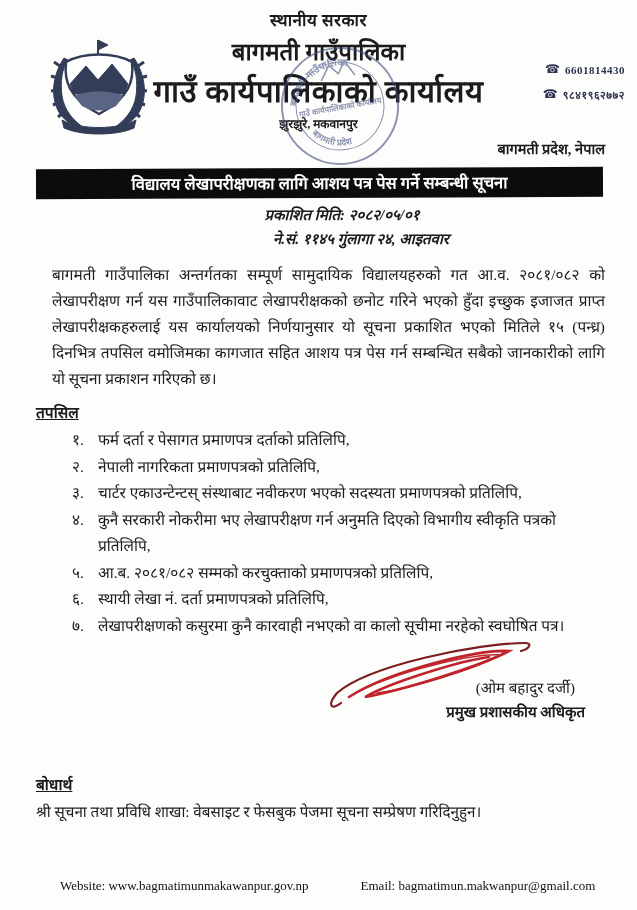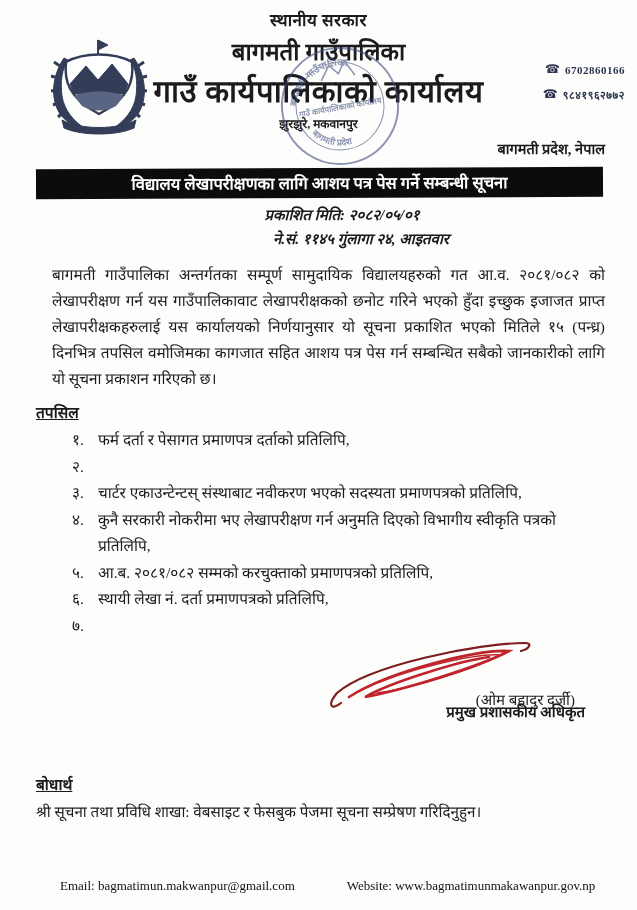--- a/index.html
+++ b/index.html
@@ -56,21 +56,21 @@
 
   .tapasil-head { margin:10px 0 2px 36px; font-size:15.5px; font-weight:bold; text-decoration:underline; }
 
   .tapasil-list { margin:4px 32px 0 72px; font-size:15.4px; }
   .tapasil-item { display:flex; gap:10px; line-height:1.72; }
   .tapasil-num  { min-width:16px; }
 
   
   .sig-block { position:relative; width:250px; margin:14px 48px 0 auto; height:78px; }
   .sig-scribble { position:absolute; left:-10px; top:-12px; width:220px; height:70px; }
-  .sig-name  { position:absolute; right:14px; top:36px; font-size:15px; }
+  .sig-name  { position:absolute; right:14px; top:24px; font-size:15px; }
   .sig-title { position:absolute; right:4px;  top:48px; font-size:15px; font-weight:bold; }
 
   
   .postscript {
     margin:60px 30px 0 36px; font-style:italic; font-size:13.6px;
     line-height:1.75; text-align:justify;
   }
 
   
   .bodh-head { margin:42px 0 6px 36px; font-size:15.5px; font-weight:bold; text-decoration:underline; }
@@ -133,21 +133,21 @@
         <path d="M50,34 L60,20 L68,30 L76,18 L84,34" fill="none" stroke="#3d4a7d" stroke-width="1.5"></path>
         <text font-size="10"><textPath href="#arcTop" startOffset="8%">बागमती गाउँपालिका</textPath></text>
         <text x="64" y="66" font-size="8" text-anchor="middle">गाउँ कार्यपालिकाको कार्यालय</text>
         <text font-size="9"><textPath href="#arcBot" startOffset="12%">बागमती प्रदेश</textPath></text>
       </svg>
     </div>
 
     <div class="phones">
       <div class="phone-row">
         <span class="phone-ico">☎</span>
-        <span class="phone-num">6702860166</span>
+        <span class="phone-num">6601814430</span>
       </div>
       <div class="phone-row">
         <span class="phone-ico">☎</span>
         <span class="phone-num">९८४१९६२७७२</span>
       </div>
     </div>
 
     <div class="province">बागमती प्रदेश, नेपाल</div>
   </div>
 
@@ -160,39 +160,41 @@
 
   <div class="tapasil-head">तपसिल</div>
 
   <div class="tapasil-list">
     <div class="tapasil-item">
       <span class="tapasil-num">१.</span>
       <span>फर्म दर्ता र पेसागत प्रमाणपत्र दर्ताको प्रतिलिपि,</span>
     </div>
     <div class="tapasil-item">
       <span class="tapasil-num">२.</span>
+      <span>नेपाली नागरिकता प्रमाणपत्रको प्रतिलिपि,</span>
     </div>
     <div class="tapasil-item">
       <span class="tapasil-num">३.</span>
       <span>चार्टर एकाउन्टेन्टस् संस्थाबाट नवीकरण भएको सदस्यता प्रमाणपत्रको प्रतिलिपि,</span>
     </div>
     <div class="tapasil-item">
       <span class="tapasil-num">४.</span>
       <span>कुनै सरकारी नोकरीमा भए लेखापरीक्षण गर्न अनुमति दिएको विभागीय स्वीकृति पत्रको प्रतिलिपि,</span>
     </div>
     <div class="tapasil-item">
       <span class="tapasil-num">५.</span>
       <span>आ.ब. २०८१/०८२ सम्मको करचुक्ताको प्रमाणपत्रको प्रतिलिपि,</span>
     </div>
     <div class="tapasil-item">
       <span class="tapasil-num">६.</span>
       <span>स्थायी लेखा नं. दर्ता प्रमाणपत्रको प्रतिलिपि,</span>
     </div>
     <div class="tapasil-item">
       <span class="tapasil-num">७.</span>
+      <span>लेखापरीक्षणको कसुरमा कुनै कारवाही नभएको वा कालो सूचीमा नरहेको स्वघोषित पत्र।</span>
     </div>
   </div>
 
   <div class="sig-block">
     <svg class="sig-scribble" viewBox="0 0 220 70">
       <g fill="none" stroke-linecap="round">
         <path d="M12,62 C2,70 -2,64 8,52 C40,24 150,2 196,2 C204,2 200,8 192,10" stroke="#7d1d20" stroke-width="2.2"></path>
         <path d="M20,56 C60,30 150,8 180,10 C150,26 70,50 36,56 C60,42 130,20 160,16" stroke="#c0242b" stroke-width="2.6"></path>
         <path d="M30,50 C80,26 150,12 172,14 C140,30 80,48 48,52" stroke="#c0242b" stroke-width="1.6"></path>
       </g>
@@ -200,22 +202,22 @@
     <div class="sig-name">(ओम बहादुर दर्जी)</div>
     <div class="sig-title">प्रमुख प्रशासकीय अधिकृत</div>
   </div>
 
 
   <div class="bodh-head">बोधार्थ</div>
   <div class="bodh-line">श्री सूचना तथा प्रविधि शाखा: वेबसाइट र फेसबुक पेजमा सूचना सम्प्रेषण गरिदिनुहुन।</div>
 
   <div class="footer">
     <span>
+      <b>Website:</b>
+      <span>www.bagmatimunmakawanpur.gov.np</span>
+    </span>
+    <span>
       <b>Email:</b>
       <span>bagmatimun.makwanpur@gmail.com</span>
     </span>
-    <span>
-      <b>Website:</b>
-      <span>www.bagmatimunmakawanpur.gov.np</span>
-    </span>
   </div>
 
 </div>
 
 </body></html>

